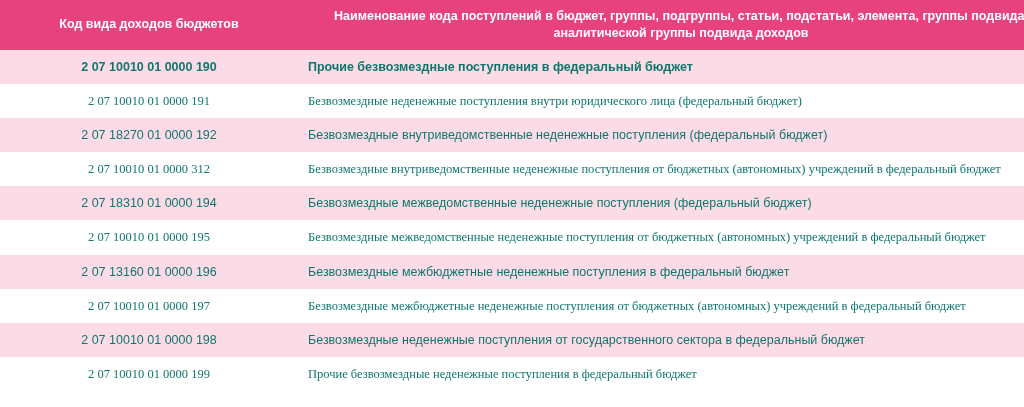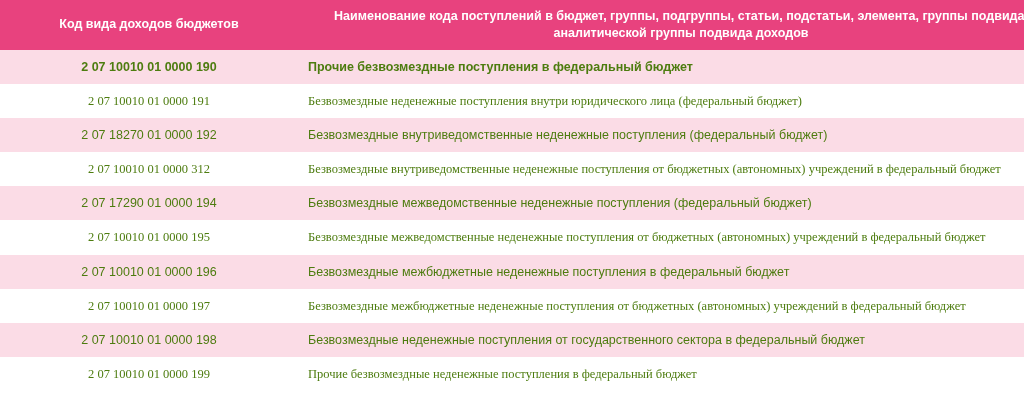--- a/index.html
+++ b/index.html
@@ -29,21 +29,21 @@
     text-align: center;
     padding: 8px 10px;
     line-height: 1.35;
     border: none;
     vertical-align: middle;
   }
   th.col-code { width: 278px; margin-left: 44px; }
   th.col-name { width: 746px; }
   table.budget-table td {
     font-size: 12.5px;
-    color: #4d7c0f;
+    color: #0f766e;
     padding: 8px 10px;
     line-height: 1.45;
     vertical-align: middle;
     border: none;
   }
   td.code-cell {
     text-align: center;
     white-space: nowrap;
   }
   td.name-cell {
@@ -78,29 +78,29 @@
         </tr>
         <tr class="row-odd">
           <td class="code-cell">2 07 18270 01 0000 192</td>
           <td class="name-cell">Безвозмездные внутриведомственные неденежные поступления (федеральный бюджет)</td>
         </tr>
         <tr class="row-even">
           <td class="code-cell">2 07 10010 01 0000 312</td>
           <td class="name-cell">Безвозмездные внутриведомственные неденежные поступления от бюджетных (автономных) учреждений в федеральный бюджет</td>
         </tr>
         <tr class="row-odd">
-          <td class="code-cell">2 07 17290 01 0000 194</td>
+          <td class="code-cell">2 07 18310 01 0000 194</td>
           <td class="name-cell">Безвозмездные межведомственные неденежные поступления (федеральный бюджет)</td>
         </tr>
         <tr class="row-even">
           <td class="code-cell">2 07 10010 01 0000 195</td>
           <td class="name-cell">Безвозмездные межведомственные неденежные поступления от бюджетных (автономных) учреждений в федеральный бюджет</td>
         </tr>
         <tr class="row-odd">
-          <td class="code-cell">2 07 10010 01 0000 196</td>
+          <td class="code-cell">2 07 13160 01 0000 196</td>
           <td class="name-cell">Безвозмездные межбюджетные неденежные поступления в федеральный бюджет</td>
         </tr>
         <tr class="row-even">
           <td class="code-cell">2 07 10010 01 0000 197</td>
           <td class="name-cell">Безвозмездные межбюджетные неденежные поступления от бюджетных (автономных) учреждений в федеральный бюджет</td>
         </tr>
         <tr class="row-odd">
           <td class="code-cell">2 07 10010 01 0000 198</td>
           <td class="name-cell">Безвозмездные неденежные поступления от государственного сектора в федеральный бюджет</td>
         </tr>

